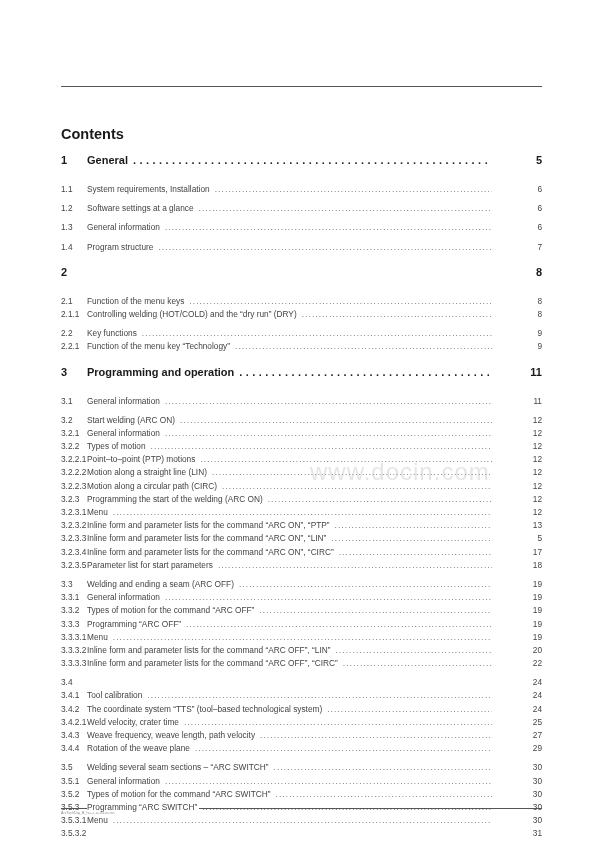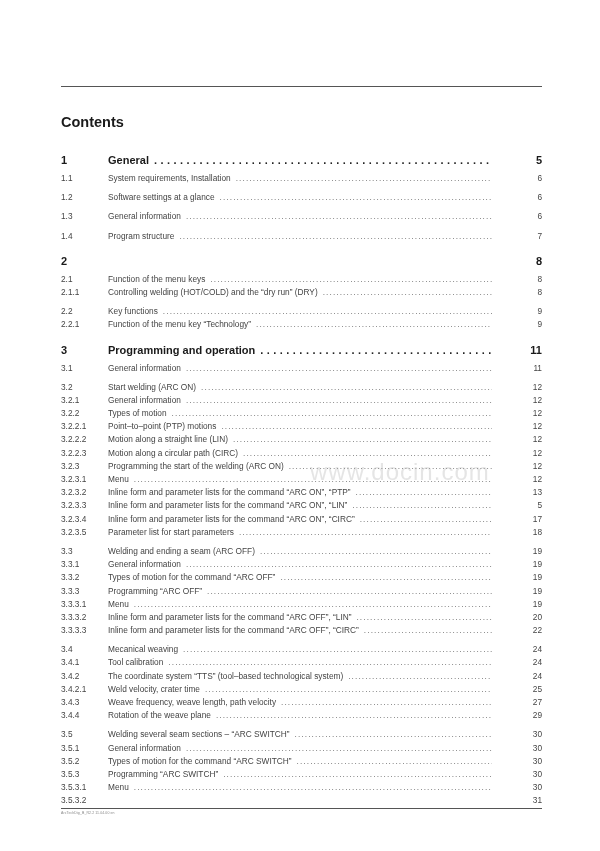--- a/index.html
+++ b/index.html
@@ -1,29 +1,29 @@
 <!DOCTYPE html>
 <html><head>
 <meta charset="utf-8">
 <style>
   html, body { margin: 0; padding: 0; background: #ffffff; }
   body {
     width: 600px; height: 851px; position: relative; overflow: hidden;
     font-family: "Liberation Sans", sans-serif; color: #2a2a2a;
   }
   .top-rule { position: absolute; left: 61px; top: 86px; width: 481px; height: 0; border-top: 1.5px solid #555; }
-  .title { position: absolute; left: 61px; top: 114px; font-size: 14.5px; font-weight: bold; color: #1a1a1a; }
+  .title { position: absolute; left: 61px; top: 126px; font-size: 14.5px; font-weight: bold; color: #1a1a1a; }
   .toc { position: absolute; left: 61px; top: 151px; width: 481px; }
   .row { position: relative; height: 13.2px; font-size: 8.3px; line-height: 13.2px; color: #444; }
   .row.gap { margin-top: 6px; }
   .row.chapter { height: 18px; line-height: 18px; font-size: 11px; font-weight: bold; color: #1a1a1a; margin-top: 9px; }
   .row.chapter.first { margin-top: 0; }
-  .row.chapter + .row { margin-top: 3px; }
+  .row.chapter + .row { margin-top: 14px; }
   .num { position: absolute; left: 0; top: 0; white-space: nowrap; }
-  .label-wrap { position: absolute; left: 47px; right: 50px; top: 0; overflow: hidden; white-space: nowrap; }
+  .label-wrap { position: absolute; left: 26px; right: 50px; top: 0; overflow: hidden; white-space: nowrap; }
   .label-wrap::after {
     content: ". . . . . . . . . . . . . . . . . . . . . . . . . . . . . . . . . . . . . . . . . . . . . . . . . . . . . . . . . . . . . . . . . . . . . . . . . . . . . . . . . . . . . . . . . . . . . . . . . . . . . . . . . . . . . . . . . . . . . . . . . . . . . . . . . .";
     position: absolute; white-space: nowrap; padding-left: 3px; color: #777; letter-spacing: -0.6px;
   }
   .chapter .label-wrap::after { color: #222; letter-spacing: 0.2px; }
   .label { background: #fff; position: relative; z-index: 1; padding-right: 2px; }
   .page { position: absolute; right: 0; top: 0; text-align: right; }
   .bottom-rule { position: absolute; left: 61px; top: 808px; width: 481px; border-top: 1.5px solid #555; }
   .doc-code { position: absolute; left: 61px; top: 811px; font-size: 3.5px; color: #888; letter-spacing: 0.1px; }
   .page-num { position: absolute; right: 58px; top: 820px; font-size: 8.5px; color: #333; margin-top: 36px; }
@@ -185,21 +185,20 @@
       <span class="label-wrap"><span class="label">Inline form and parameter lists for the command “ARC OFF”, “LIN”</span></span>
       <span class="page">20</span>
     </div>
     <div class="row">
       <span class="num">3.3.3.3</span>
       <span class="label-wrap"><span class="label">Inline form and parameter lists for the command “ARC OFF”, “CIRC”</span></span>
       <span class="page">22</span>
     </div>
     <div class="row gap">
       <span class="num">3.4</span>
-      <span class="label-wrap"><span class="label">Mecanical weaving</span></span>
       <span class="page">24</span>
     </div>
     <div class="row">
       <span class="num">3.4.1</span>
       <span class="label-wrap"><span class="label">Tool calibration</span></span>
       <span class="page">24</span>
     </div>
     <div class="row">
       <span class="num">3.4.2</span>
       <span class="label-wrap"><span class="label">The coordinate system “TTS” (tool–based technological system)</span></span>

